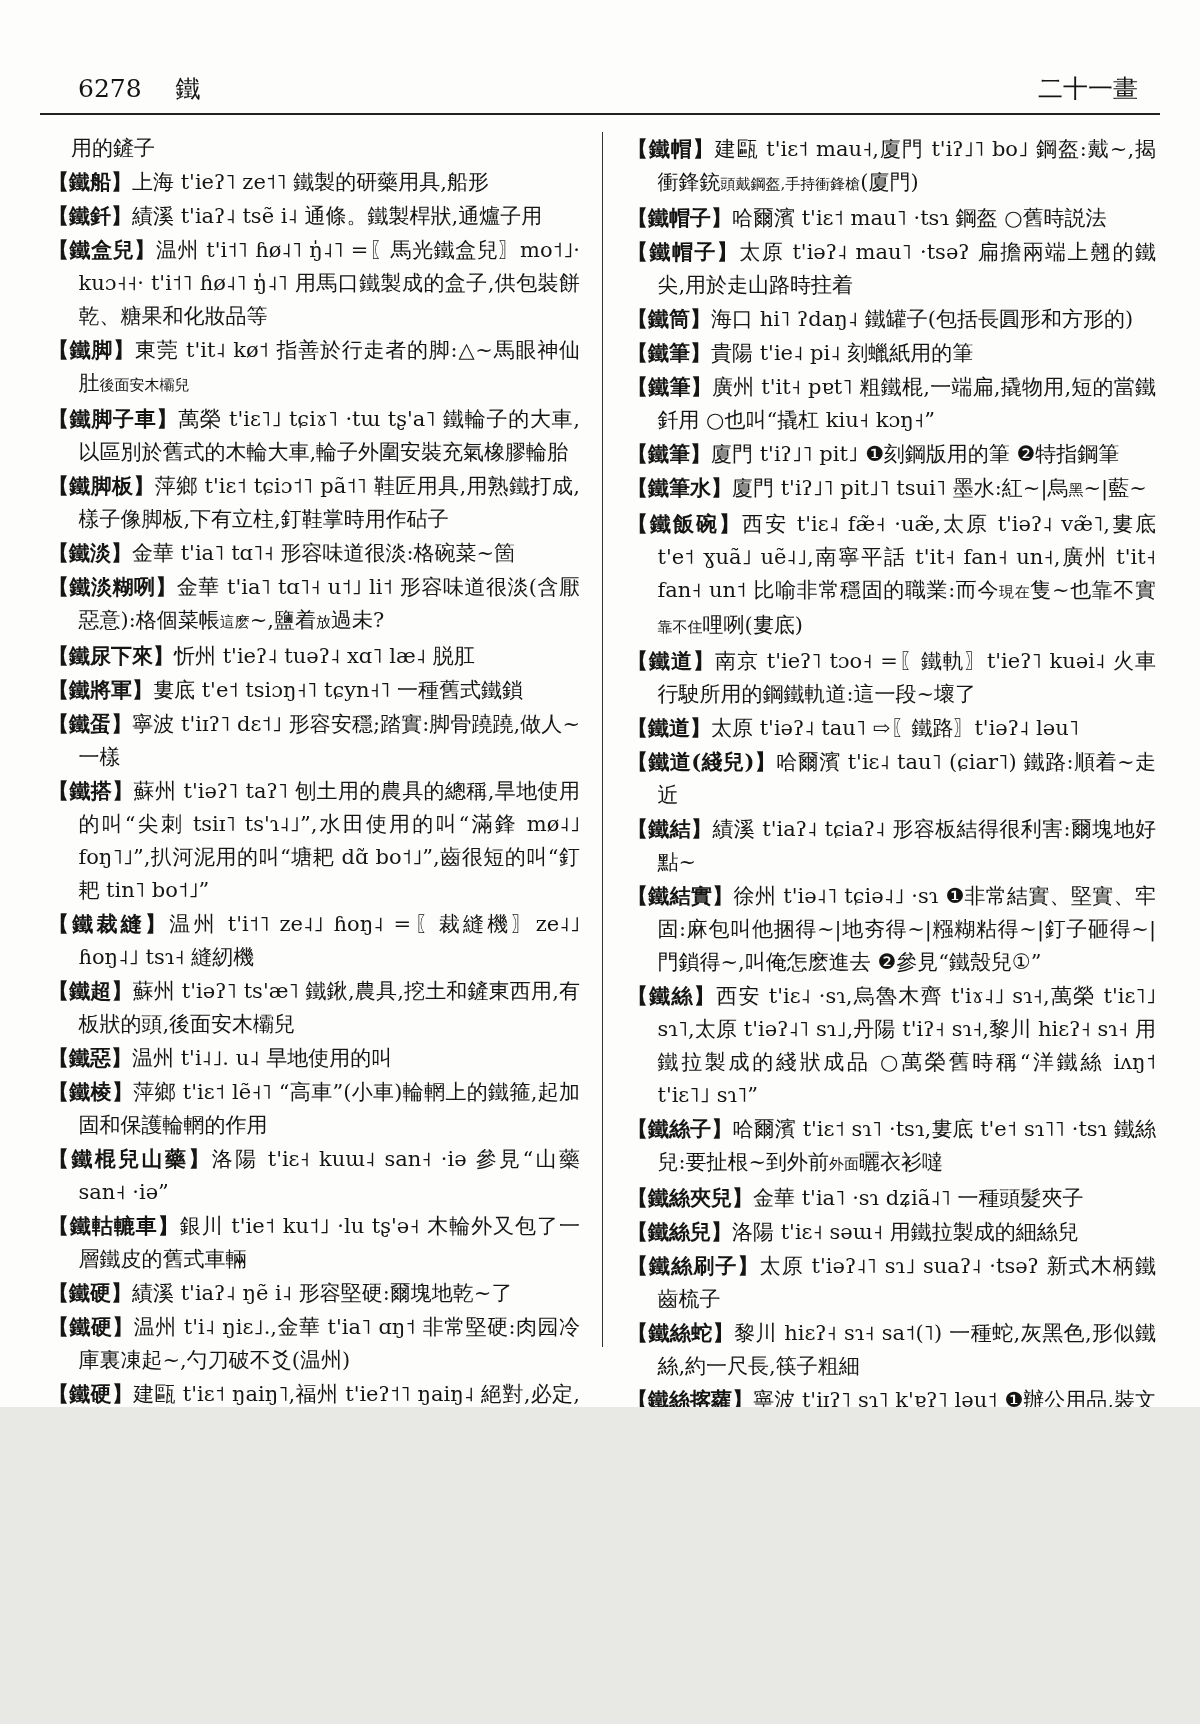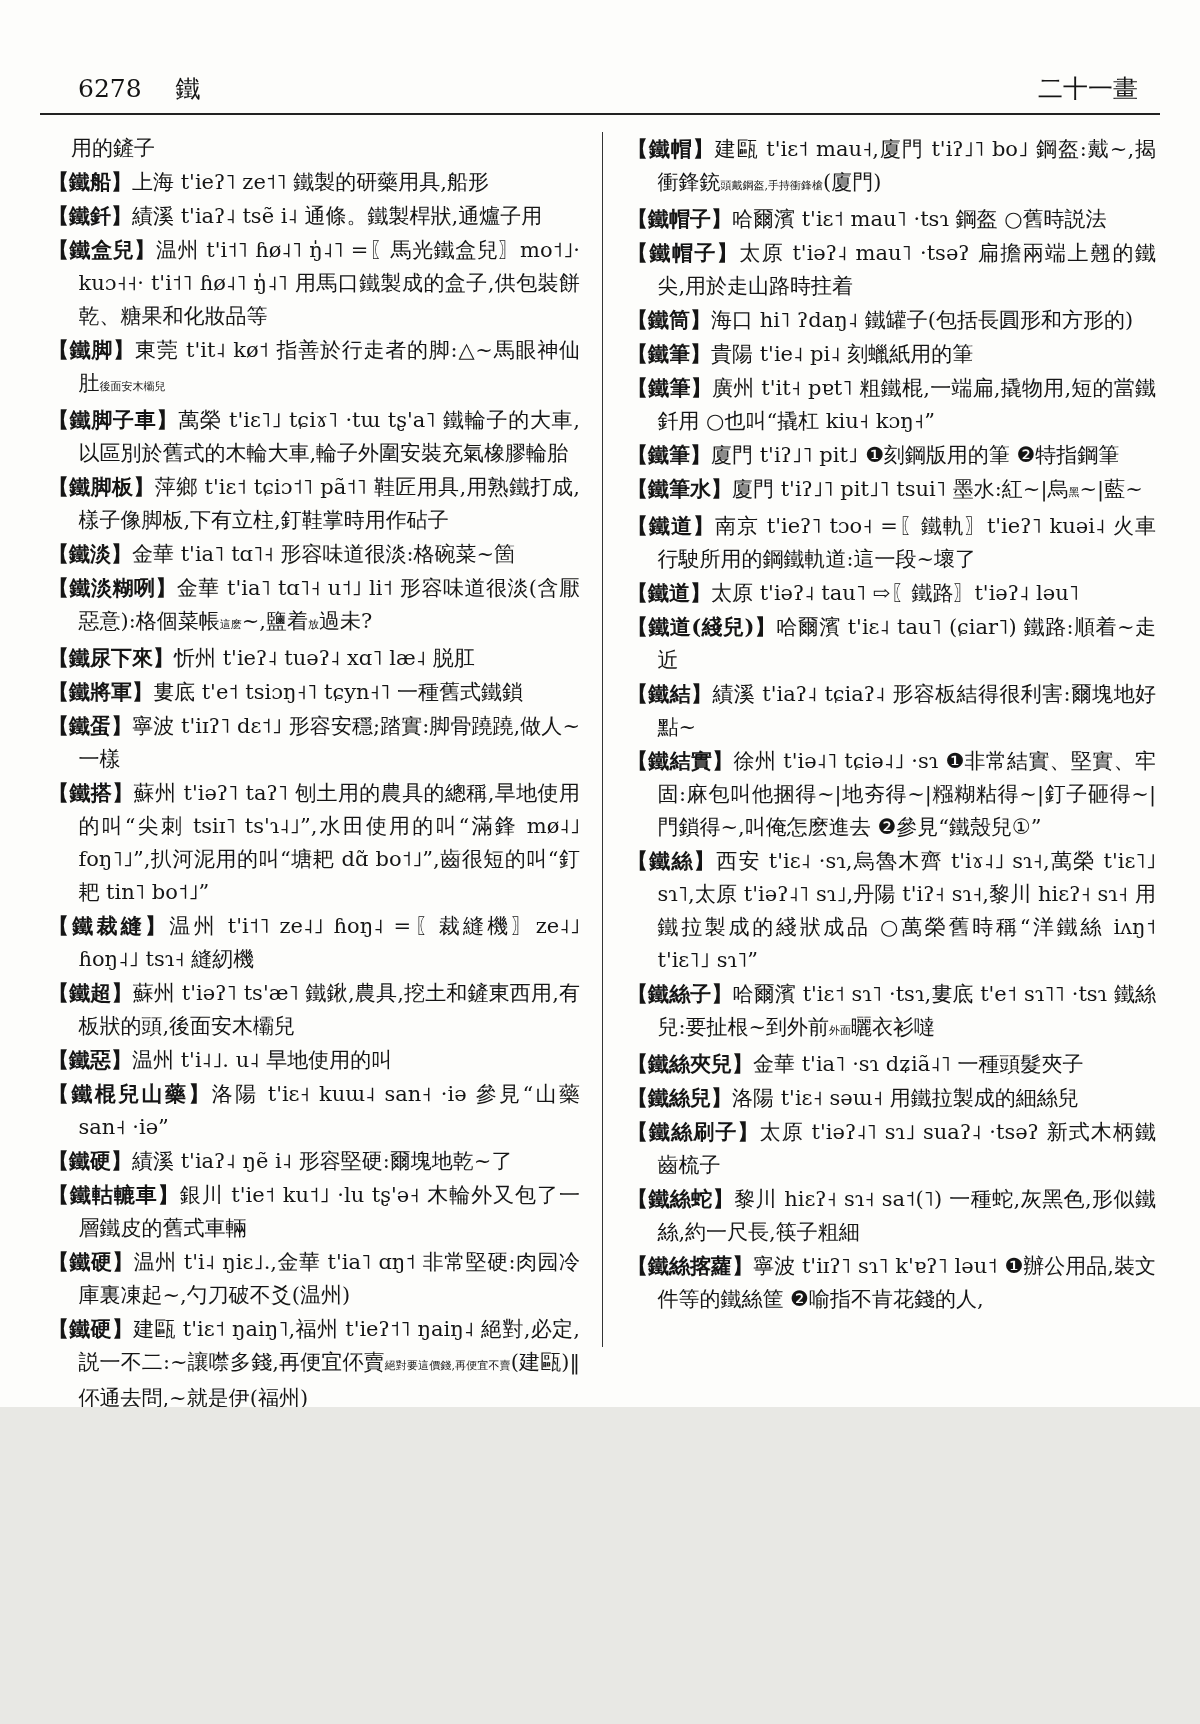--- a/index.html
+++ b/index.html
@@ -38,21 +38,21 @@
   .col.right{border-left:1.5px solid #333;padding-left:24px;}
   .entry{
     padding-left:1.45em;
     text-indent:-1.45em;
   }
   .entry.cont{
     text-indent:0;
     padding-left:1.1em;
   }
   .head{font-weight:bold;}
-  .small{font-size:11px;}
+  .small{font-size:15px;}
 </style>
 </head>
 <body>
 
 <div class="page">
   <div class="hdr">
     <div class="left">
       <span>6278</span>
       <span>鐵</span>
     </div>
@@ -70,36 +70,38 @@
         <div class="entry"><span class="head">【鐵脚板】</span><span class="">萍鄉 t'iɛ˦ tɕiɔ˦˥ pã˦˥ 鞋匠用具,用熟鐵打成,樣子像脚板,下有立柱,釘鞋掌時用作砧子</span></div>
         <div class="entry"><span class="head">【鐵淡】</span><span class="">金華 t'ia˥ tɑ˥˧ 形容味道很淡:格碗菜~箇</span></div>
         <div class="entry"><span class="head">【鐵淡糊咧】</span><span class="">金華 t'ia˥ tɑ˥˧ u˦˩ li˦ 形容味道很淡(含厭惡意):格個菜帳</span><span class="small">這麽</span><span class="">~,鹽着</span><span class="small">放</span><span class="">過未?</span></div>
         <div class="entry"><span class="head">【鐵尿下來】</span><span class="">忻州 t'ieʔ˨ tuəʔ˨ xɑ˥ læ˨ 脱肛</span></div>
         <div class="entry"><span class="head">【鐵將軍】</span><span class="">婁底 t'e˦ tsiɔŋ˧˥ tɕyn˧˥ 一種舊式鐵鎖</span></div>
         <div class="entry"><span class="head">【鐵蛋】</span><span class="">寧波 t'iɪʔ˥ dɛ˦˩ 形容安穩;踏實:脚骨蹺蹺,做人~一樣</span></div>
         <div class="entry"><span class="head">【鐵搭】</span><span class="">蘇州 t'iəʔ˥ taʔ˥ 刨土用的農具的總稱,旱地使用的叫“尖刺 tsiɪ˥ ts'ɿ˨˩”,水田使用的叫“滿鋒 mø˨˩ foŋ˥˩”,扒河泥用的叫“塘耙 dɑ̃ bo˦˩”,齒很短的叫“釘耙 tin˥ bo˦˩”</span></div>
         <div class="entry"><span class="head">【鐵裁縫】</span><span class="">温州 t'i˦˥ ze˨˩ ɦoŋ˨ =〖裁縫機〗ze˨˩ ɦoŋ˨˩ tsɿ˧ 縫紉機</span></div>
         <div class="entry"><span class="head">【鐵超】</span><span class="">蘇州 t'iəʔ˥ ts'æ˥ 鐵鍬,農具,挖土和鏟東西用,有板狀的頭,後面安木欛兒</span></div>
         <div class="entry"><span class="head">【鐵惡】</span><span class="">温州 t'i˨˩. u˨ 旱地使用的叫</span></div>
+        <div class="entry"><span class="head">【鐵棱】</span><span class="">萍鄉 t'iɛ˦ lẽ˧˥ “高車”(小車)輪輞上的鐵箍,起加固和保護輪輞的作用</span></div>
         <div class="entry"><span class="head">【鐵棍兒山藥】</span><span class="">洛陽 t'iɛ˧ kuɯ˨ san˧ ·iə 參見“山藥 san˧ ·iə”</span></div>
+        <div class="entry"><span class="head">【鐵軲轆車】</span><span class="">銀川 t'ie˦ ku˦˩ ·lu tʂ'ə˧ 木輪外又包了一層鐵皮的舊式車輛</span></div>
         <div class="entry"><span class="head">【鐵硬】</span><span class="">績溪 t'iaʔ˨ ŋẽ i˨ 形容堅硬:爾塊地乾~了</span></div>
-        <div class="entry"><span class="head">【鐵軲轆車】</span><span class="">銀川 t'ie˦ ku˦˩ ·lu tʂ'ə˧ 木輪外又包了一層鐵皮的舊式車輛</span></div>
         <div class="entry"><span class="head">【鐵硬】</span><span class="">温州 t'i˨ ŋiɛ˩.,金華 t'ia˥ ɑŋ˦ 非常堅硬:肉园冷庫裏凍起~,勺刀破不爻(温州)</span></div>
         <div class="entry"><span class="head">【鐵硬】</span><span class="">建甌 t'iɛ˦ ŋaiŋ˥,福州 t'ieʔ˦˥ ŋaiŋ˨ 絕對,必定,説一不二:~讓噤多錢,再便宜伓賣</span><span class="small">絕對要這價錢,再便宜不賣</span><span class="">(建甌)‖伓通去問,~就是伊(福州)</span></div>
         <div class="entry"><span class="head">【鐵掌子】</span><span class="">烏魯木齊 t'iɤ˨˩ tʂɑŋ˥˩ ·tsɿ 釘在鞋底上的鐵片兒</span></div>
       </div>
     <div class="col right">
         <div class="entry"><span class="head">【鐵帽】</span><span class="">建甌 t'iɛ˦ mau˧,廈門 t'iʔ˩˥ bo˩ 鋼盔:戴~,揭衝鋒銃</span><span class="small">頭戴鋼盔,手持衝鋒槍</span><span class="">(廈門)</span></div>
         <div class="entry"><span class="head">【鐵帽子】</span><span class="">哈爾濱 t'iɛ˦ mau˥ ·tsɿ 鋼盔 ○舊時説法</span></div>
         <div class="entry"><span class="head">【鐵帽子】</span><span class="">太原 t'iəʔ˨ mau˥ ·tsəʔ 扁擔兩端上翹的鐵尖,用於走山路時拄着</span></div>
         <div class="entry"><span class="head">【鐵筒】</span><span class="">海口 hi˥ ʔdaŋ˨ 鐵罐子(包括長圓形和方形的)</span></div>
         <div class="entry"><span class="head">【鐵筆】</span><span class="">貴陽 t'ie˨ pi˨ 刻蠟紙用的筆</span></div>
         <div class="entry"><span class="head">【鐵筆】</span><span class="">廣州 t'it˧ pɐt˥ 粗鐵棍,一端扁,撬物用,短的當鐵釺用 ○也叫“撬杠 kiu˧ kɔŋ˧”</span></div>
         <div class="entry"><span class="head">【鐵筆】</span><span class="">廈門 t'iʔ˩˥ pit˩ ❶刻鋼版用的筆 ❷特指鋼筆</span></div>
         <div class="entry"><span class="head">【鐵筆水】</span><span class="">廈門 t'iʔ˩˥ pit˩˥ tsui˥ 墨水:紅~|烏</span><span class="small">黑</span><span class="">~|藍~</span></div>
+        <div class="entry"><span class="head">【鐵飯碗】</span><span class="">西安 t'iɛ˨ fæ̃˧ ·uæ̃,太原 t'iəʔ˨ væ̃˥,婁底 t'e˦ ɣuã˩ uẽ˨˩,南寧平話 t'it˧ fan˧ un˧,廣州 t'it˧ fan˧ un˦ 比喻非常穩固的職業:而今</span><span class="small">現在</span><span class="">隻~也靠不實</span><span class="small">靠不住</span><span class="">哩咧(婁底)</span></div>
         <div class="entry"><span class="head">【鐵道】</span><span class="">南京 t'ieʔ˥ tɔo˧ =〖鐵軌〗t'ieʔ˥ kuəi˨ 火車行駛所用的鋼鐵軌道:這一段~壞了</span></div>
         <div class="entry"><span class="head">【鐵道】</span><span class="">太原 t'iəʔ˨ tau˥ ⇨〖鐵路〗t'iəʔ˨ ləu˥</span></div>
         <div class="entry"><span class="head">【鐵道(綫兒)】</span><span class="">哈爾濱 t'iɛ˨ tau˥ (ɕiar˥) 鐵路:順着~走近</span></div>
         <div class="entry"><span class="head">【鐵結】</span><span class="">績溪 t'iaʔ˨ tɕiaʔ˨ 形容板結得很利害:爾塊地好點~</span></div>
         <div class="entry"><span class="head">【鐵結實】</span><span class="">徐州 t'iə˨˥ tɕiə˨˩ ·sɿ ❶非常結實、堅實、牢固:麻包叫他捆得~|地夯得~|糨糊粘得~|釘子砸得~|門鎖得~,叫俺怎麽進去 ❷參見“鐵殼兒①”</span></div>
         <div class="entry"><span class="head">【鐵絲】</span><span class="">西安 t'iɛ˨ ·sɿ,烏魯木齊 t'iɤ˨˩ sɿ˧,萬榮 t'iɛ˥˩ sɿ˥,太原 t'iəʔ˨˥ sɿ˩,丹陽 t'iʔ˧ sɿ˧,黎川 hiɛʔ˧ sɿ˧ 用鐵拉製成的綫狀成品 ○萬榮舊時稱“洋鐵絲 iʌŋ˦ t'iɛ˥˩ sɿ˥”</span></div>
         <div class="entry"><span class="head">【鐵絲子】</span><span class="">哈爾濱 t'iɛ˦ sɿ˥ ·tsɿ,婁底 t'e˦ sɿ˥˥ ·tsɿ 鐵絲兒:要扯根~到外前</span><span class="small">外面</span><span class="">曬衣衫噠</span></div>
         <div class="entry"><span class="head">【鐵絲夾兒】</span><span class="">金華 t'ia˥ ·sɿ dʑiã˨˥ 一種頭髮夾子</span></div>
         <div class="entry"><span class="head">【鐵絲兒】</span><span class="">洛陽 t'iɛ˧ səɯ˧ 用鐵拉製成的細絲兒</span></div>
         <div class="entry"><span class="head">【鐵絲刷子】</span><span class="">太原 t'iəʔ˨˥ sɿ˩ suaʔ˨ ·tsəʔ 新式木柄鐵齒梳子</span></div>

